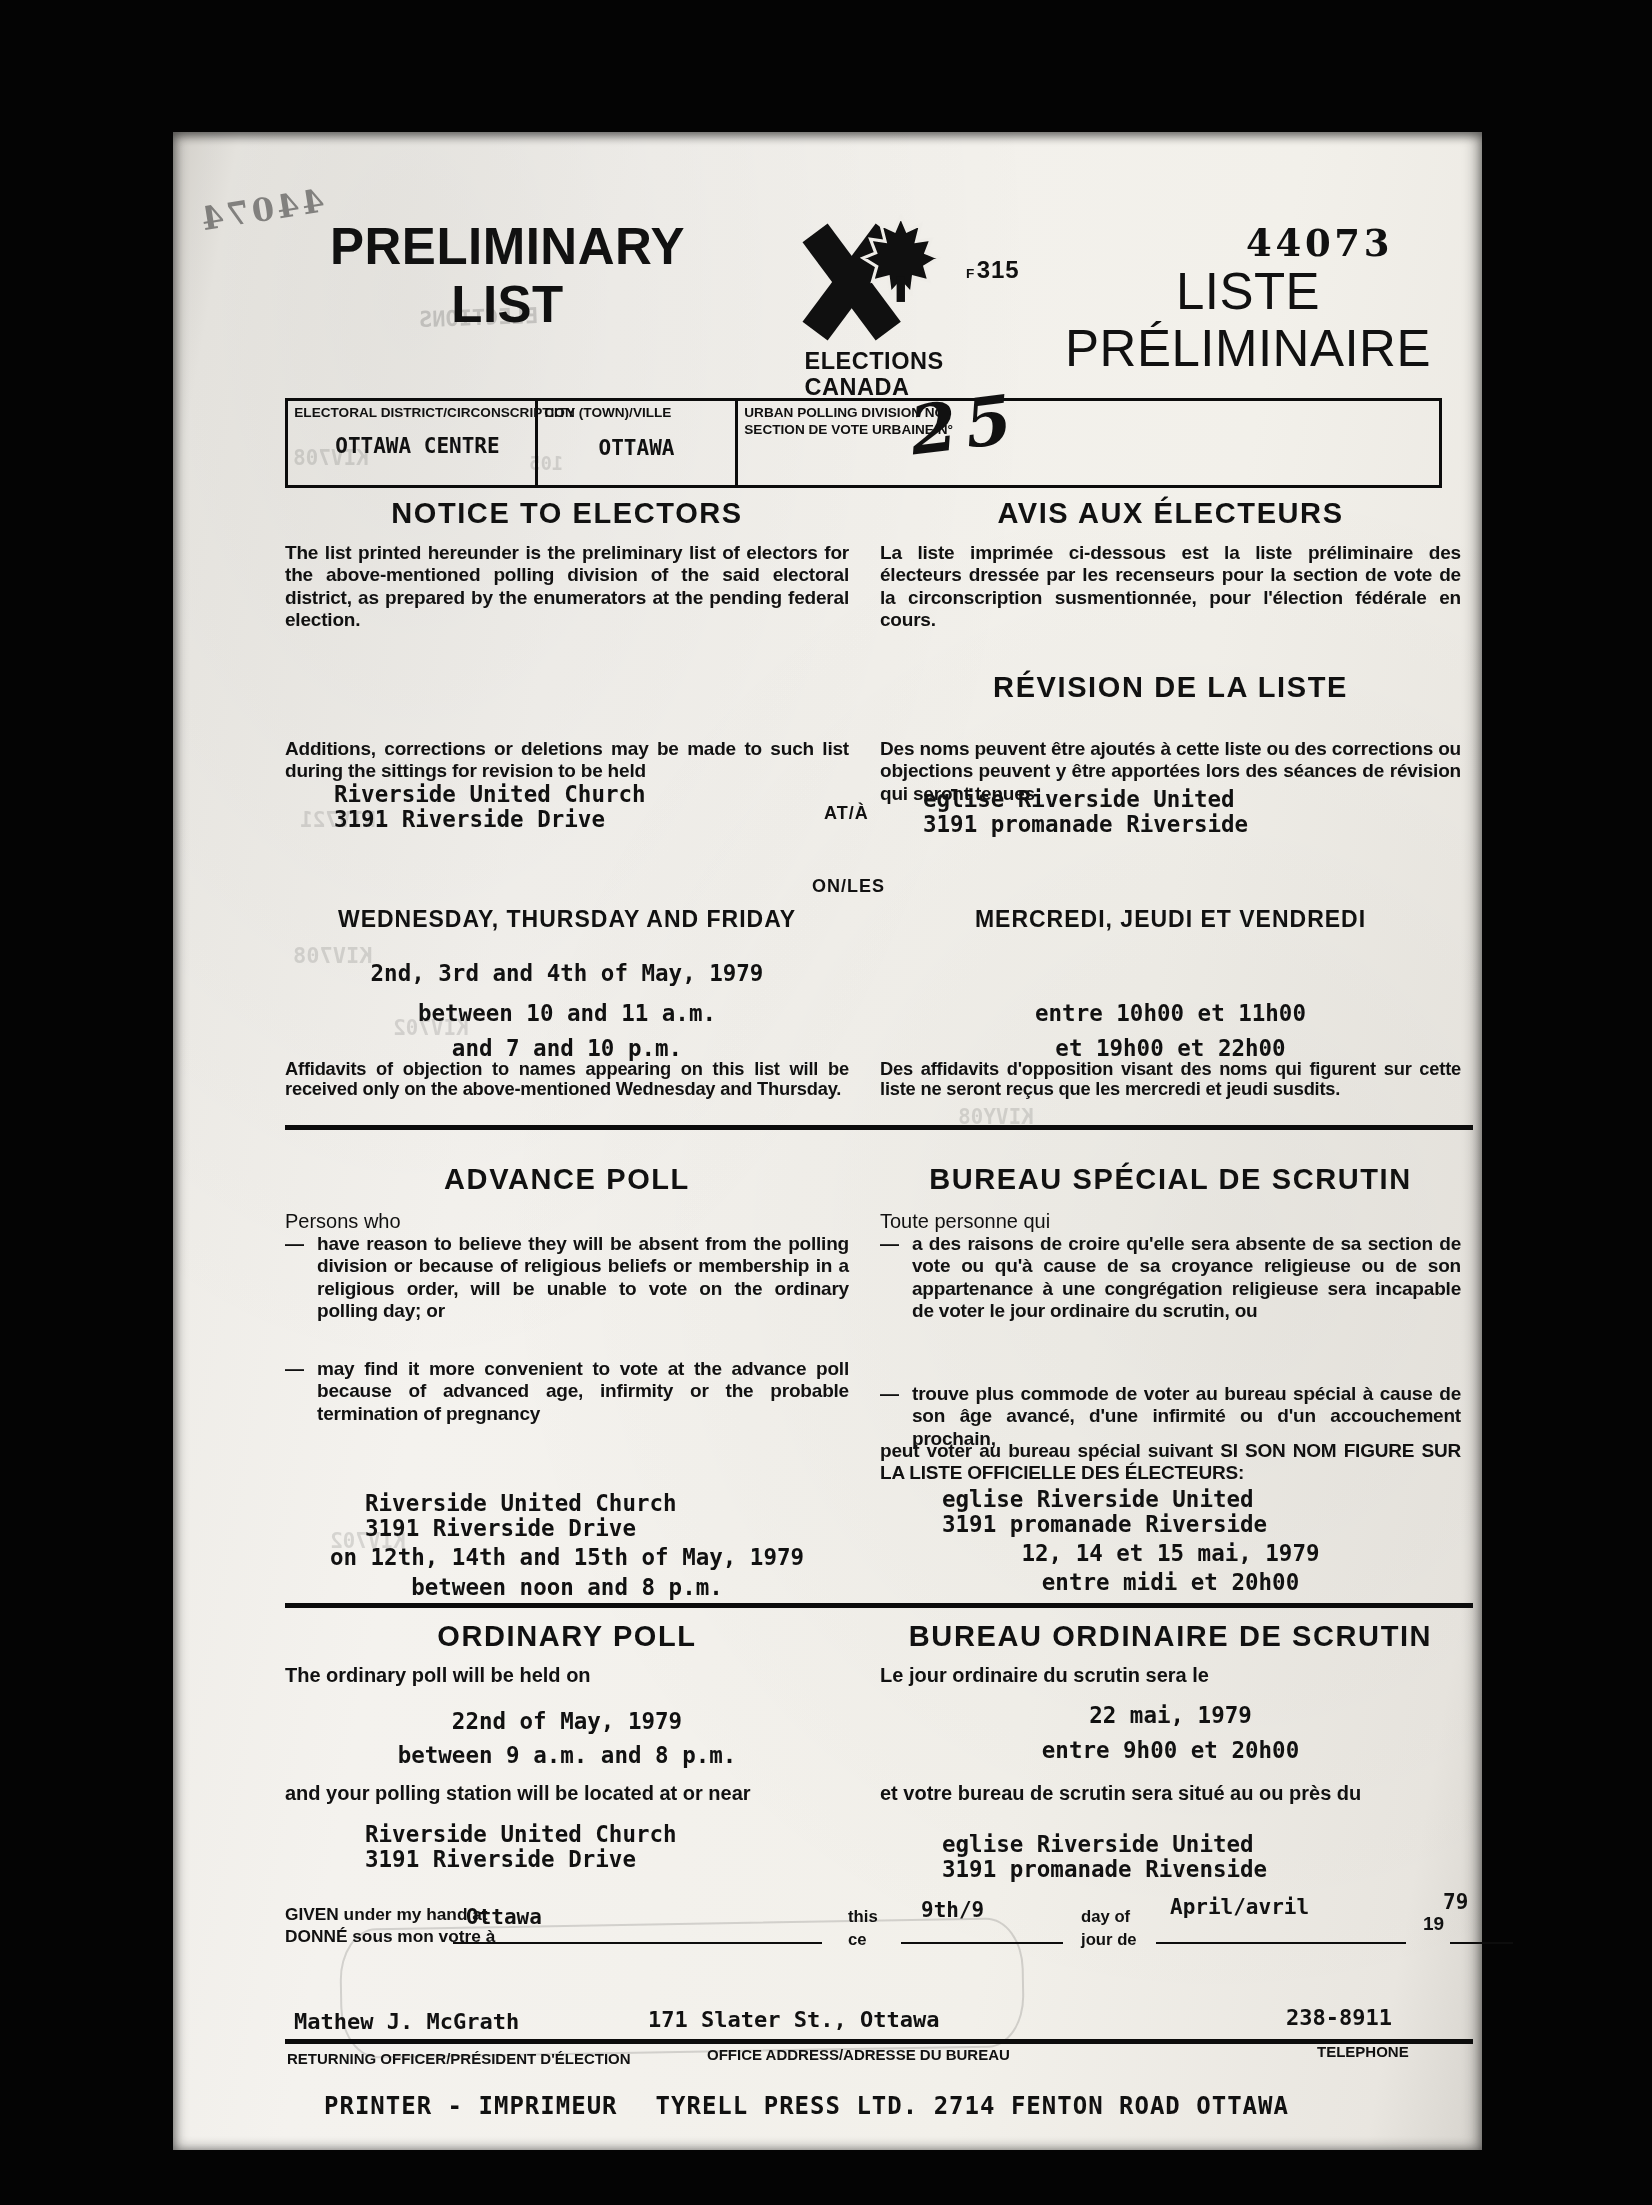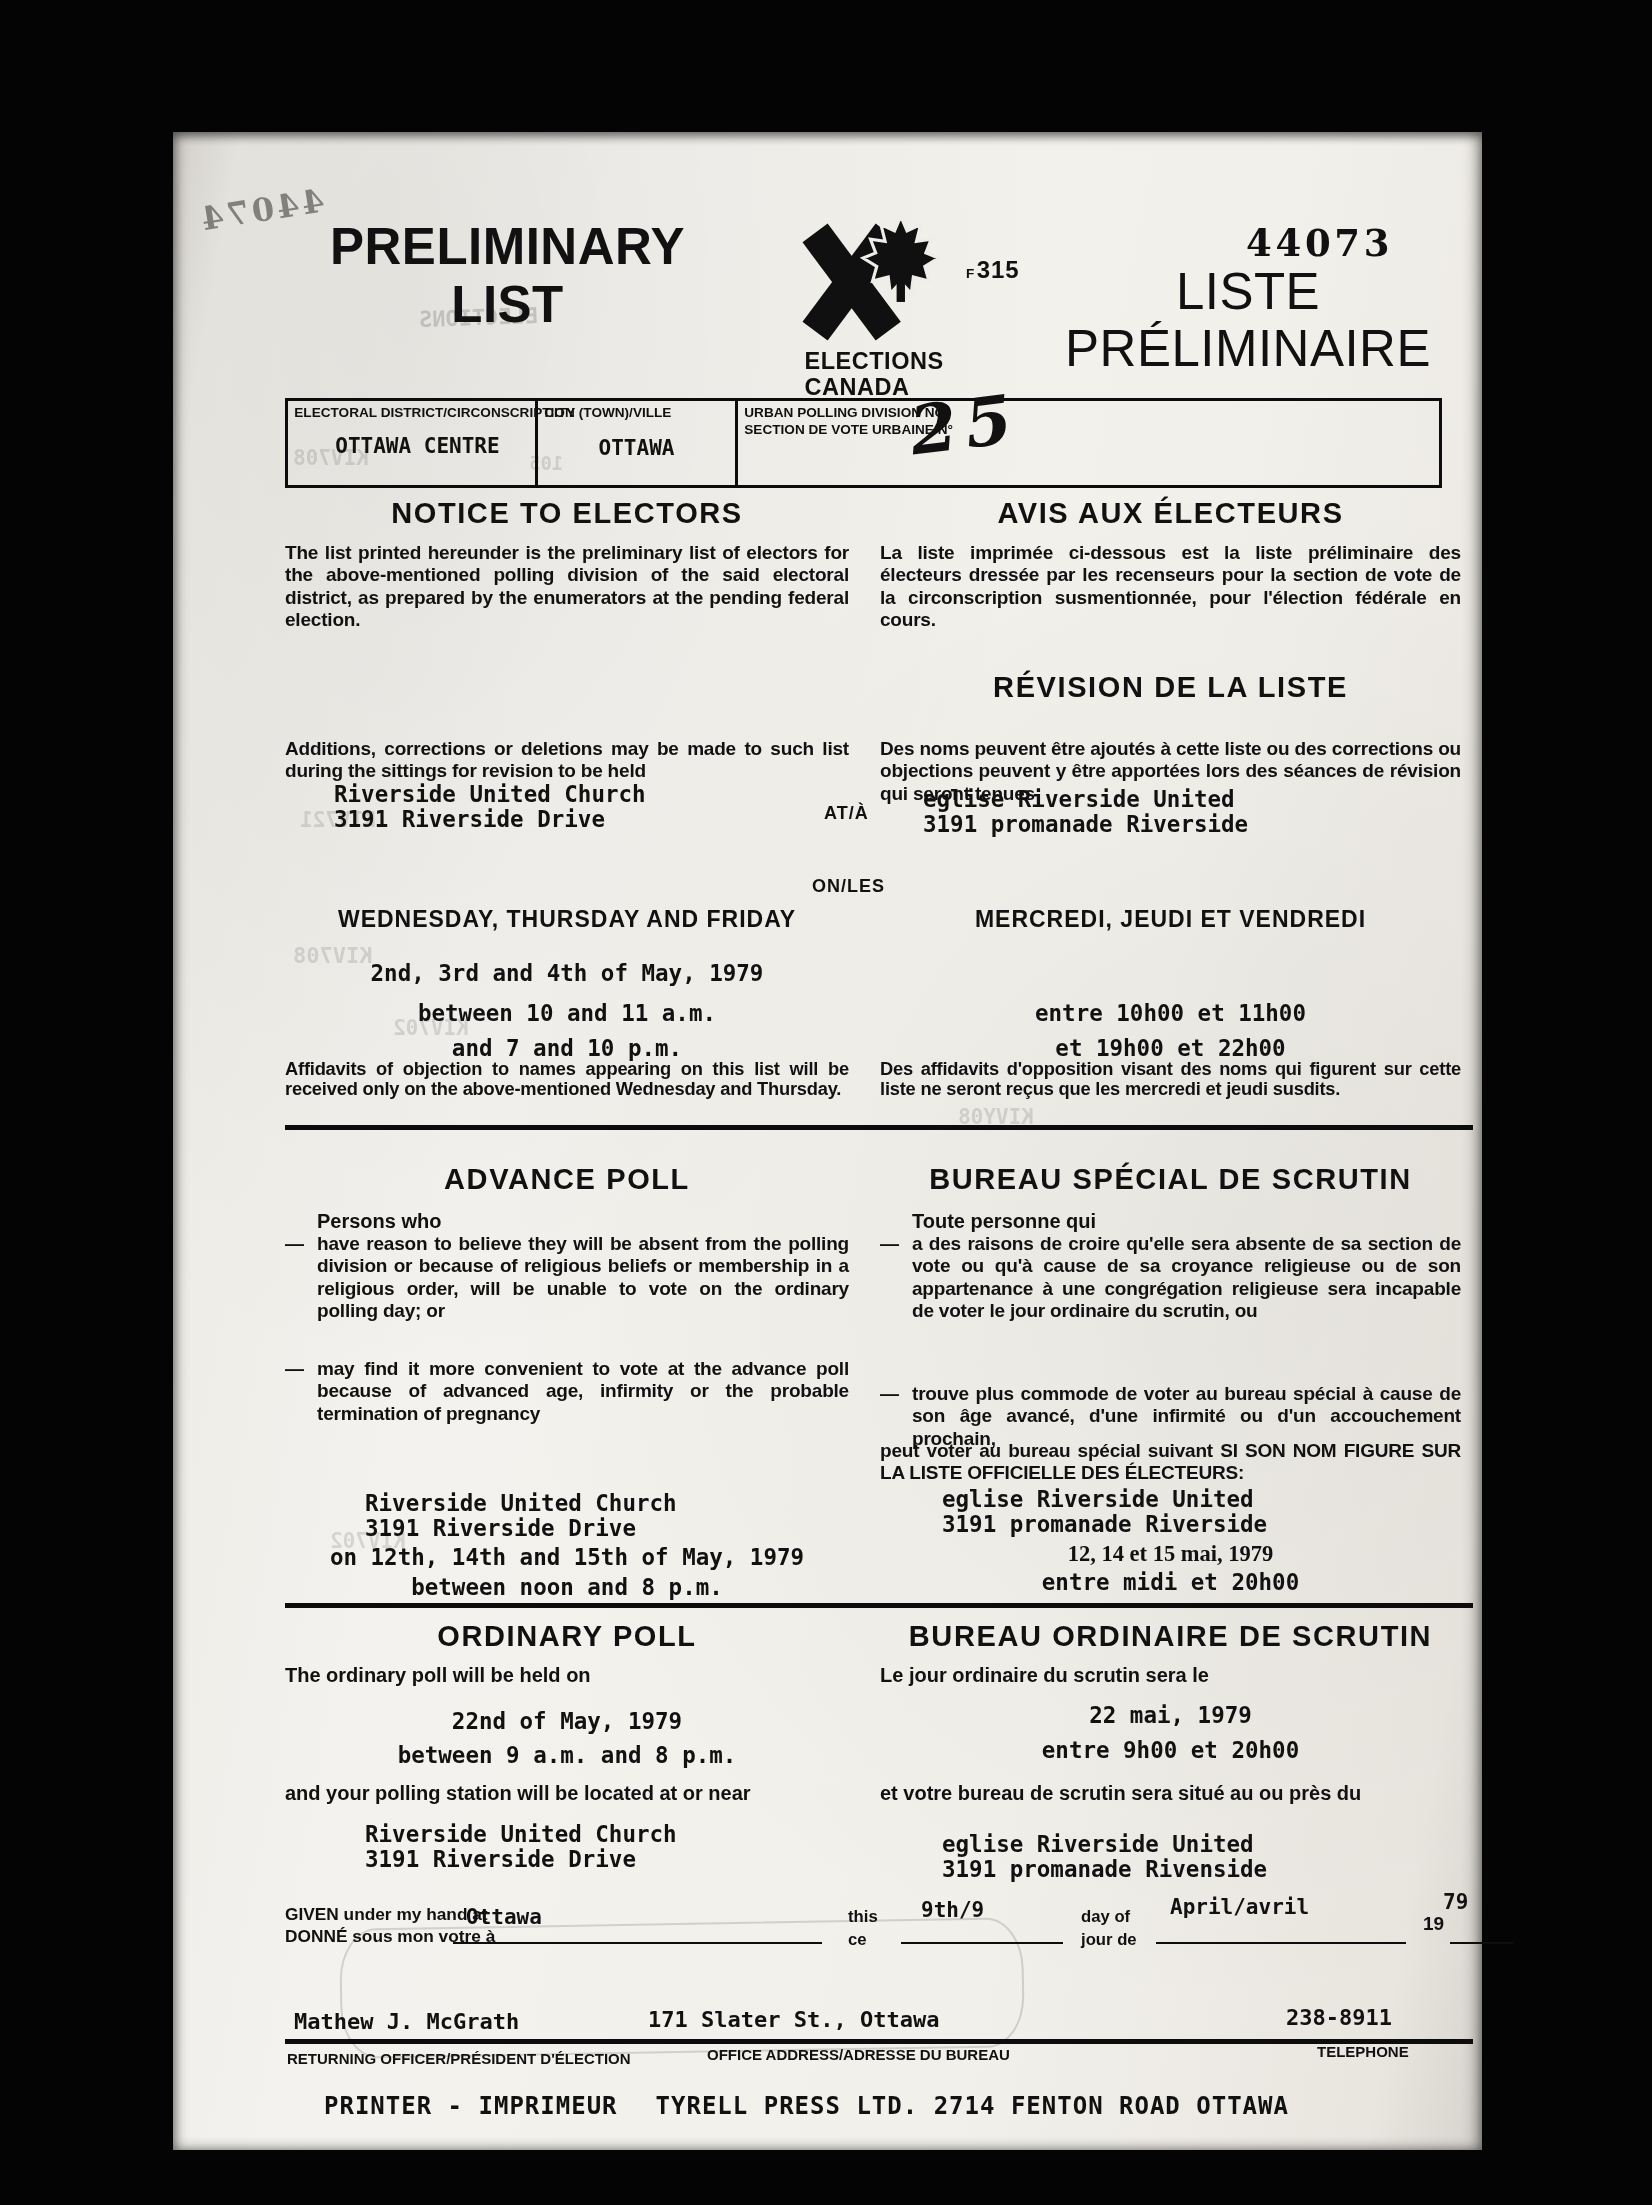--- a/index.html
+++ b/index.html
@@ -52,25 +52,25 @@
 
   .yNotHead{top:365px;}   .yNotBody{top:410px;}
   .yRevHead{top:539px;}  .yRevBody{top:582px;margin-top:24px;}
   .yRevAddrEn{top:650px;left:161px;} .yRevAddrFr{top:655px;left:750px;}
   .atA{left:651px;top:671px;font-size:18px;font-weight:700;letter-spacing:1px;}
   .onLes{left:639px;top:744px;font-size:18px;font-weight:700;letter-spacing:1px;}
   .yDays{top:774px;font-size:23px;letter-spacing:1px;}
   .yDates{top:829px;} .yT1{top:869px;} .yT2{top:904px;}
   .yNote{top:927px;font-size:18.3px;line-height:1.12;}
   .hr1{top:993px;}
-  .yAdvHead{top:1031px;} .yAdvIntro{top:1078px;font-size:20px;font-weight:700;margin-left:32px;}
+  .yAdvHead{top:1031px;} .yAdvIntro{top:1078px;font-size:20px;font-weight:400;}
   .yItem1{top:1101px;} .yItem2En{top:1226px;} .yItem2Fr{top:1251px;}
   .yOutro{top:1308px;}
   .yAdvAddrEn{top:1359px;left:192px;} .yAdvAddrFr{top:1355px;left:769px;}
-  .yAdvDatesEn{top:1413px;} .yAdvDatesFr{top:1409px;font-family:Liberation Serif, serif;}
+  .yAdvDatesEn{top:1413px;} .yAdvDatesFr{top:1409px;}
   .yAdvTimeEn{top:1443px;} .yAdvTimeFr{top:1438px;}
   .hr2{top:1471px;}
   .yOrdHead{top:1488px;} .yOrdIntro{top:1532px;font-size:20px;font-weight:700;}
   .yOrdDateEn{top:1577px;} .yOrdDateFr{top:1571px;}
   .yOrdTimeEn{top:1611px;} .yOrdTimeFr{top:1606px;}
   .yOrdLoc{top:1650px;font-size:20px;font-weight:700;}
   .yOrdAddrEn{top:1690px;left:192px;} .yOrdAddrFr{top:1700px;left:769px;}
 
   .dashitem{display:flex;}
   .dash{width:32px;flex:none;font-size:19px;font-weight:700;}

